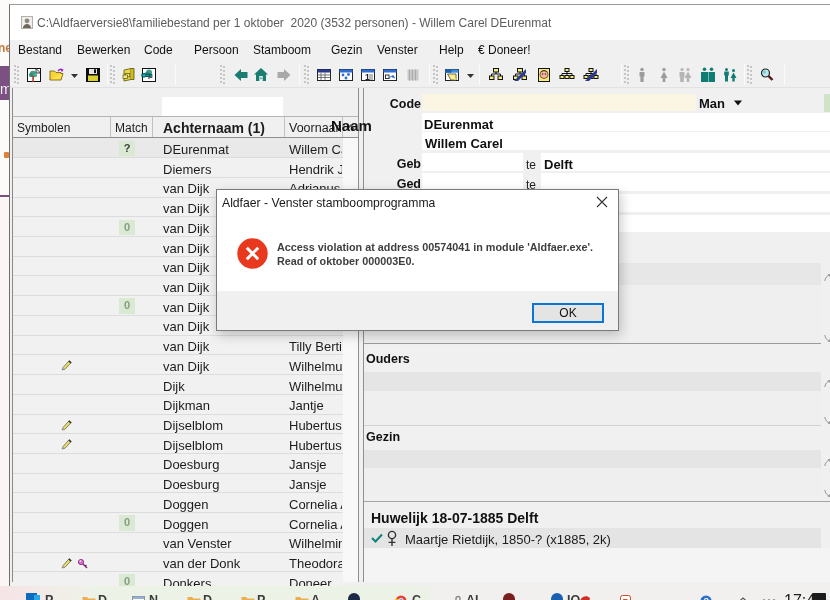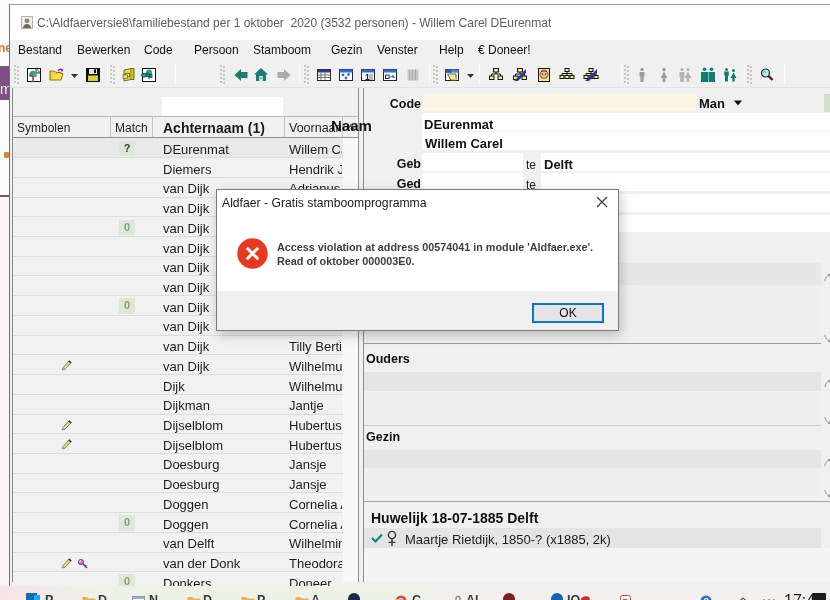--- a/index.html
+++ b/index.html
@@ -370,21 +370,21 @@
 <div class="abs" style="left:163px;top:477.1px;width:120px;height:16px;font-size:13px;color:#1c1c1c;white-space:nowrap;overflow:hidden;">Doesburg</div>
 <div class="abs" style="left:289px;top:477.1px;width:53px;height:16px;font-size:13px;color:#1c1c1c;white-space:nowrap;overflow:hidden;">Jansje</div>
 <div class="abs" style="left:13px;top:493.4px;width:330px;height:19.72px;background:#f1f1f1;border-bottom:1px solid #dcdcdc;"></div>
 <div class="abs" style="left:163px;top:496.9px;width:120px;height:16px;font-size:13px;color:#1c1c1c;white-space:nowrap;overflow:hidden;">Doggen</div>
 <div class="abs" style="left:289px;top:496.9px;width:53px;height:16px;font-size:13px;color:#1c1c1c;white-space:nowrap;overflow:hidden;">Cornelia Adriana</div>
 <div class="abs" style="left:13px;top:513.1px;width:330px;height:19.72px;background:#f1f1f1;border-bottom:1px solid #dcdcdc;"></div>
 <div class="abs" style="left:119px;top:515.3px;width:16px;height:15.5px;background:#d9e9d2;font-size:11px;color:#8a9c86;text-align:center;line-height:15px;font-weight:bold;">0</div>
 <div class="abs" style="left:163px;top:516.6px;width:120px;height:16px;font-size:13px;color:#1c1c1c;white-space:nowrap;overflow:hidden;">Doggen</div>
 <div class="abs" style="left:289px;top:516.6px;width:53px;height:16px;font-size:13px;color:#1c1c1c;white-space:nowrap;overflow:hidden;">Cornelia Adriana</div>
 <div class="abs" style="left:13px;top:532.8px;width:330px;height:19.72px;background:#f1f1f1;border-bottom:1px solid #dcdcdc;"></div>
-<div class="abs" style="left:163px;top:536.3px;width:120px;height:16px;font-size:13px;color:#1c1c1c;white-space:nowrap;overflow:hidden;">van Delft</div>
+<div class="abs" style="left:163px;top:536.3px;width:120px;height:16px;font-size:13px;color:#1c1c1c;white-space:nowrap;overflow:hidden;">van Venster</div>
 <div class="abs" style="left:289px;top:536.3px;width:53px;height:16px;font-size:13px;color:#1c1c1c;white-space:nowrap;overflow:hidden;">Wilhelmina</div>
 <div class="abs" style="left:13px;top:552.5px;width:330px;height:19.72px;background:#f1f1f1;border-bottom:1px solid #dcdcdc;"></div>
 <div class="abs" style="left:60px;top:555.5px;"><svg width="13" height="13" viewBox="0 0 13 13">
       <path d="M2 11 L3 8.6 L9.2 1.6 L11.4 3.4 L5 10.2 Z" fill="#e8e06a" stroke="#555" stroke-width="0.7"></path>
       <path d="M9.2 1.6 L11.4 3.4 L10.5 4.4 L8.3 2.6 Z" fill="#333"></path>
       <path d="M2 11 L3 8.6 L4.2 9.8 Z" fill="#caa"></path>
     </svg></div>
 <div class="abs" style="left:77px;top:555.5px;"><svg width="12" height="12" viewBox="0 0 12 12">
       <circle cx="4" cy="4" r="2.6" fill="#e06ad0" stroke="#7a2070" stroke-width="0.8"></circle>
       <circle cx="3.4" cy="3.2" r="0.9" fill="#ffd9fb"></circle>
@@ -455,21 +455,21 @@
 <svg class="abs" style="left:371px;top:533px;" width="12" height="10" viewBox="0 0 12 10">
     <path d="M1 5 L4.5 8.5 L11 1.5" fill="none" stroke="#0e8478" stroke-width="2"></path>
   </svg>
 <svg class="abs" style="left:387px;top:530px;" width="10" height="17" viewBox="0 0 10 17">
     <circle cx="5" cy="5" r="3.6" fill="none" stroke="#333" stroke-width="1.4"></circle>
     <path d="M5 8.6 V16 M1.6 12.4 H8.4" stroke="#333" stroke-width="1.4"></path>
   </svg>
 <div class="abs" style="left:405px;top:532px;width:260px;height:16px;font-size:13px;color:#1c1c1c;">Maartje Rietdijk, 1850-? (x1885, 2k)</div>
 <div class="abs" style="left:364px;top:548px;width:466px;height:34px;background:#f4f4f4;"></div>
 <div class="abs" style="left:216px;top:189px;width:403px;height:142px;background:#ffffff;border:1px solid #7a7a7a;box-shadow:2px 4px 11px rgba(0,0,0,0.22);"></div>
-<div class="abs" style="left:222px;top:196px;width:300px;height:15px;font-size:12.2px;color:#1a1a1a;">Aldfaer - Gratis stamboomprogramma</div>
+<div class="abs" style="left:222px;top:196px;width:300px;height:15px;font-size:12.2px;color:#1a1a1a;">Aldfaer - Venster stamboomprogramma</div>
 <svg class="abs" style="left:596px;top:196px;" width="12" height="12" viewBox="0 0 12 12">
     <path d="M1 1 L11 11 M11 1 L1 11" stroke="#333" stroke-width="1.1"></path>
   </svg>
 <svg class="abs" style="left:237px;top:238px;" width="31" height="31" viewBox="0 0 31 31">
     <circle cx="15.5" cy="15.5" r="15.2" fill="#e8381e"></circle>
     <path d="M9.8 9.8 L21.2 21.2 M21.2 9.8 L9.8 21.2" stroke="#fff" stroke-width="3"></path>
   </svg>
 <div class="abs" style="left:277px;top:241px;width:330px;height:13px;font-size:10.8px;font-weight:600;color:#3e3e3e;white-space:nowrap;">Access violation at address 00574041 in module 'Aldfaer.exe'.</div>
 <div class="abs" style="left:277px;top:255px;width:330px;height:13px;font-size:10.8px;font-weight:600;color:#3e3e3e;white-space:nowrap;">Read of oktober 000003E0.</div>
 <div class="abs" style="left:217px;top:291px;width:401px;height:39px;background:#f0f0f0;"></div>

